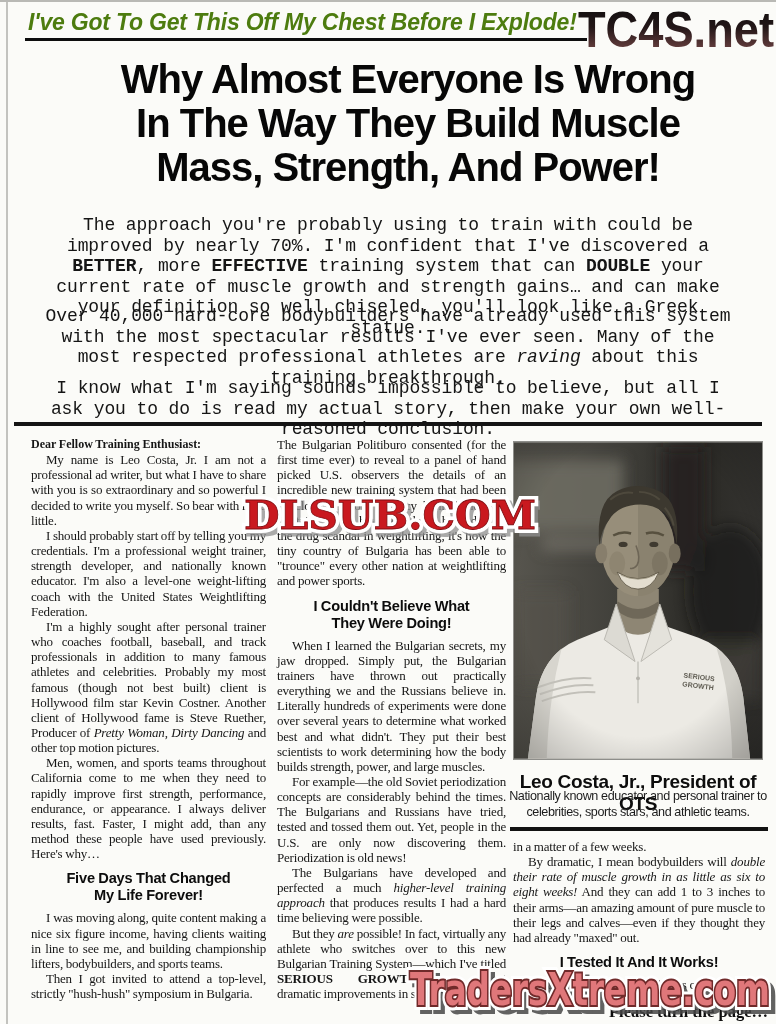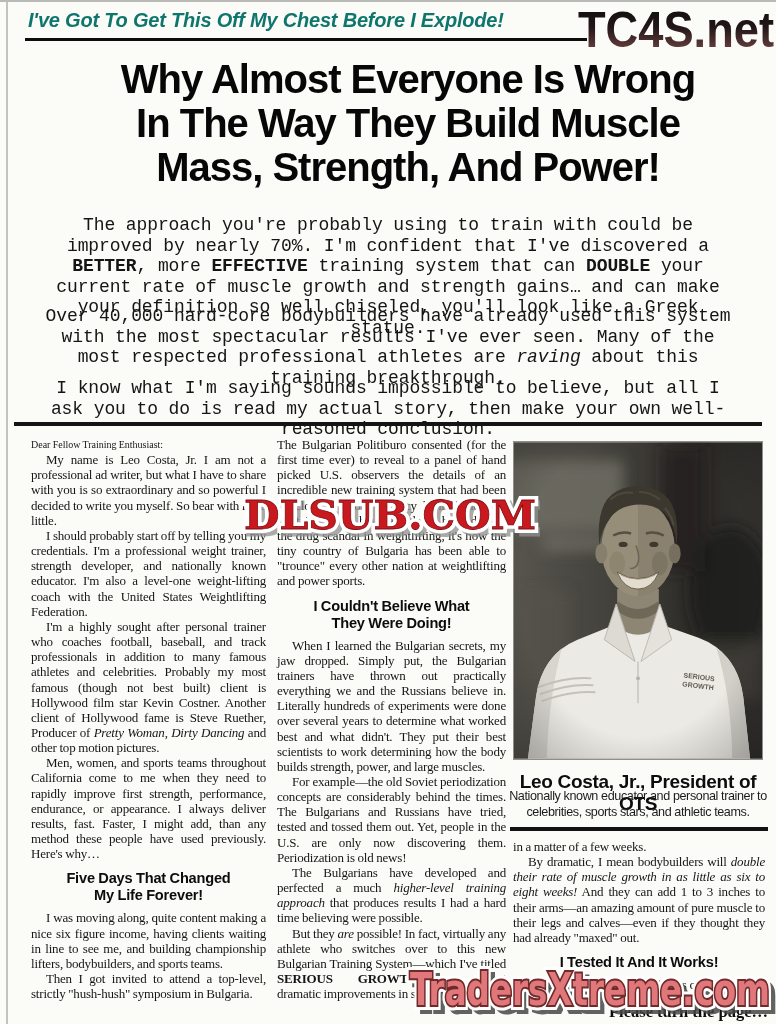--- a/index.html
+++ b/index.html
@@ -10,21 +10,21 @@
   }
   .abs { position:absolute; }
   
   .edge-left { left:6px; top:0; width:2px; height:1024px; background:#c3c3bf; }
   .edge-top  { left:0; top:0; width:776px; height:2px; background:#b9b9b5; }
 
   
   .banner {
     left:28px; top:9px; width:560px;
     font-family:"Liberation Sans", sans-serif; font-style:italic; font-weight:bold;
-    font-size:20px; letter-spacing:-0.2px; color:#0f766e; white-space:nowrap;
+    font-size:23px; letter-spacing:-0.2px; color:#4d7c0f; white-space:nowrap;
   }
   .banner-underline { left:25px; top:38px; width:562px; height:2.5px; background:#0d0d0d; }
 
   
   .headline {
     left:0; top:57px; width:776px; text-align:center;
     font-family:"Liberation Sans", sans-serif; font-weight:bold;
     font-size:40px; line-height:44px; letter-spacing:-1px; color:#070707;padding-left:20px;
   }
 
@@ -37,21 +37,21 @@
   .rule-main { left:14px; top:422px; width:748px; height:3.5px; background:#141414; }
 
   
   .col {
     top:437px; font-size:13px; line-height:15.15px; text-align:justify;
     letter-spacing:-0.2px; word-spacing:-0.3px; color:#161616;
   }
   .col p { margin:0; }
   .col-left { left:31px; width:235px; }
   .col-mid  { left:277px; width:229px; }
-  .sal { font-weight:normal; font-size:10px; letter-spacing:0; }
+  .sal { font-weight:bold; font-size:12px; letter-spacing:0; }
   .ind { text-indent:15px; }
   h3.sub {
     font-family:"Liberation Sans", sans-serif; font-weight:bold;
     font-size:14.6px; line-height:17px; text-align:center;
     margin:9px 0 6px 0; white-space:pre-line; letter-spacing:-0.2px; color:#0c0c0c;
   }
 
   
   .photo { left:513px; top:441px; width:250px; height:319px; border:1px solid #8e8e8a; box-sizing:border-box; }
   .cap-title {

